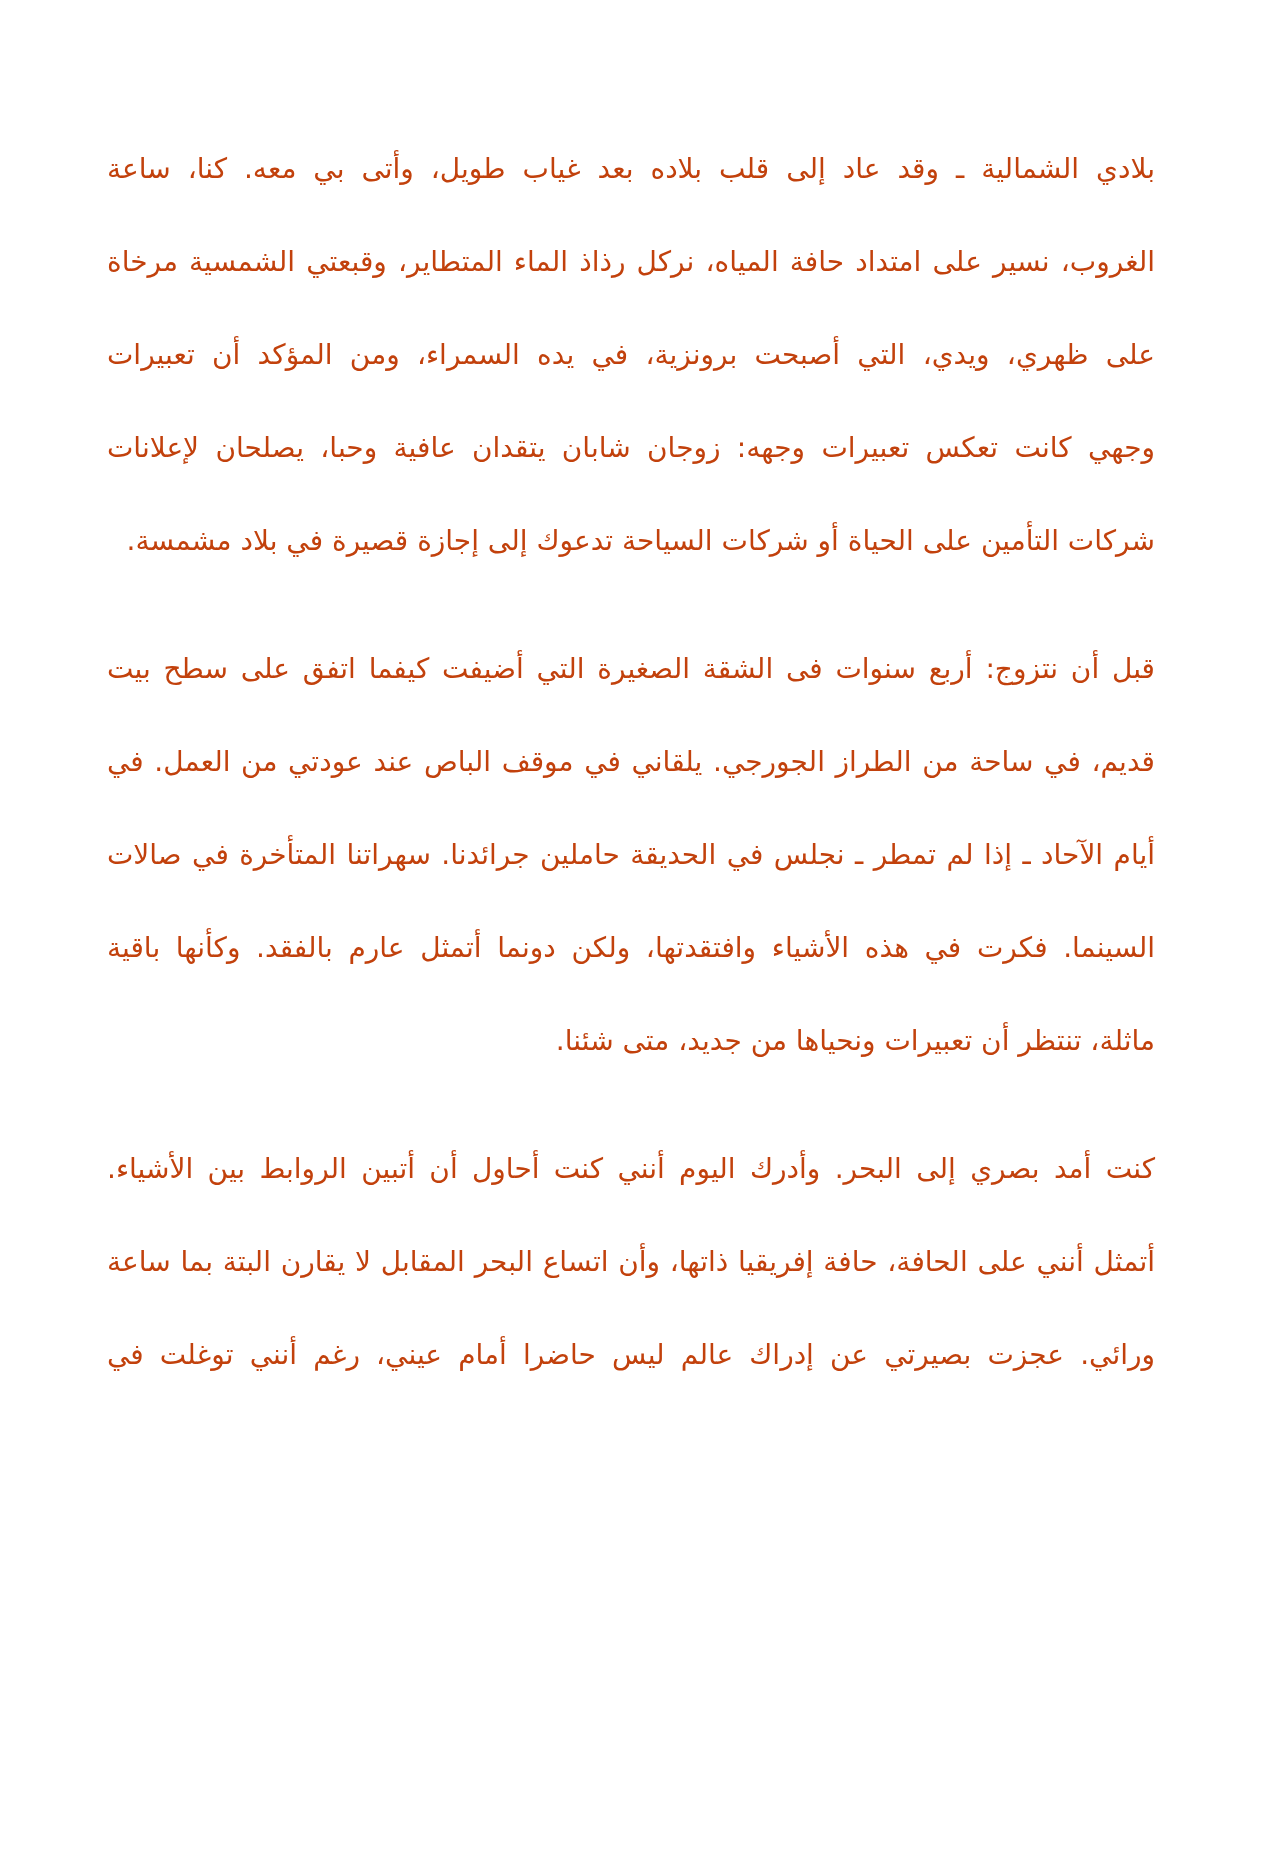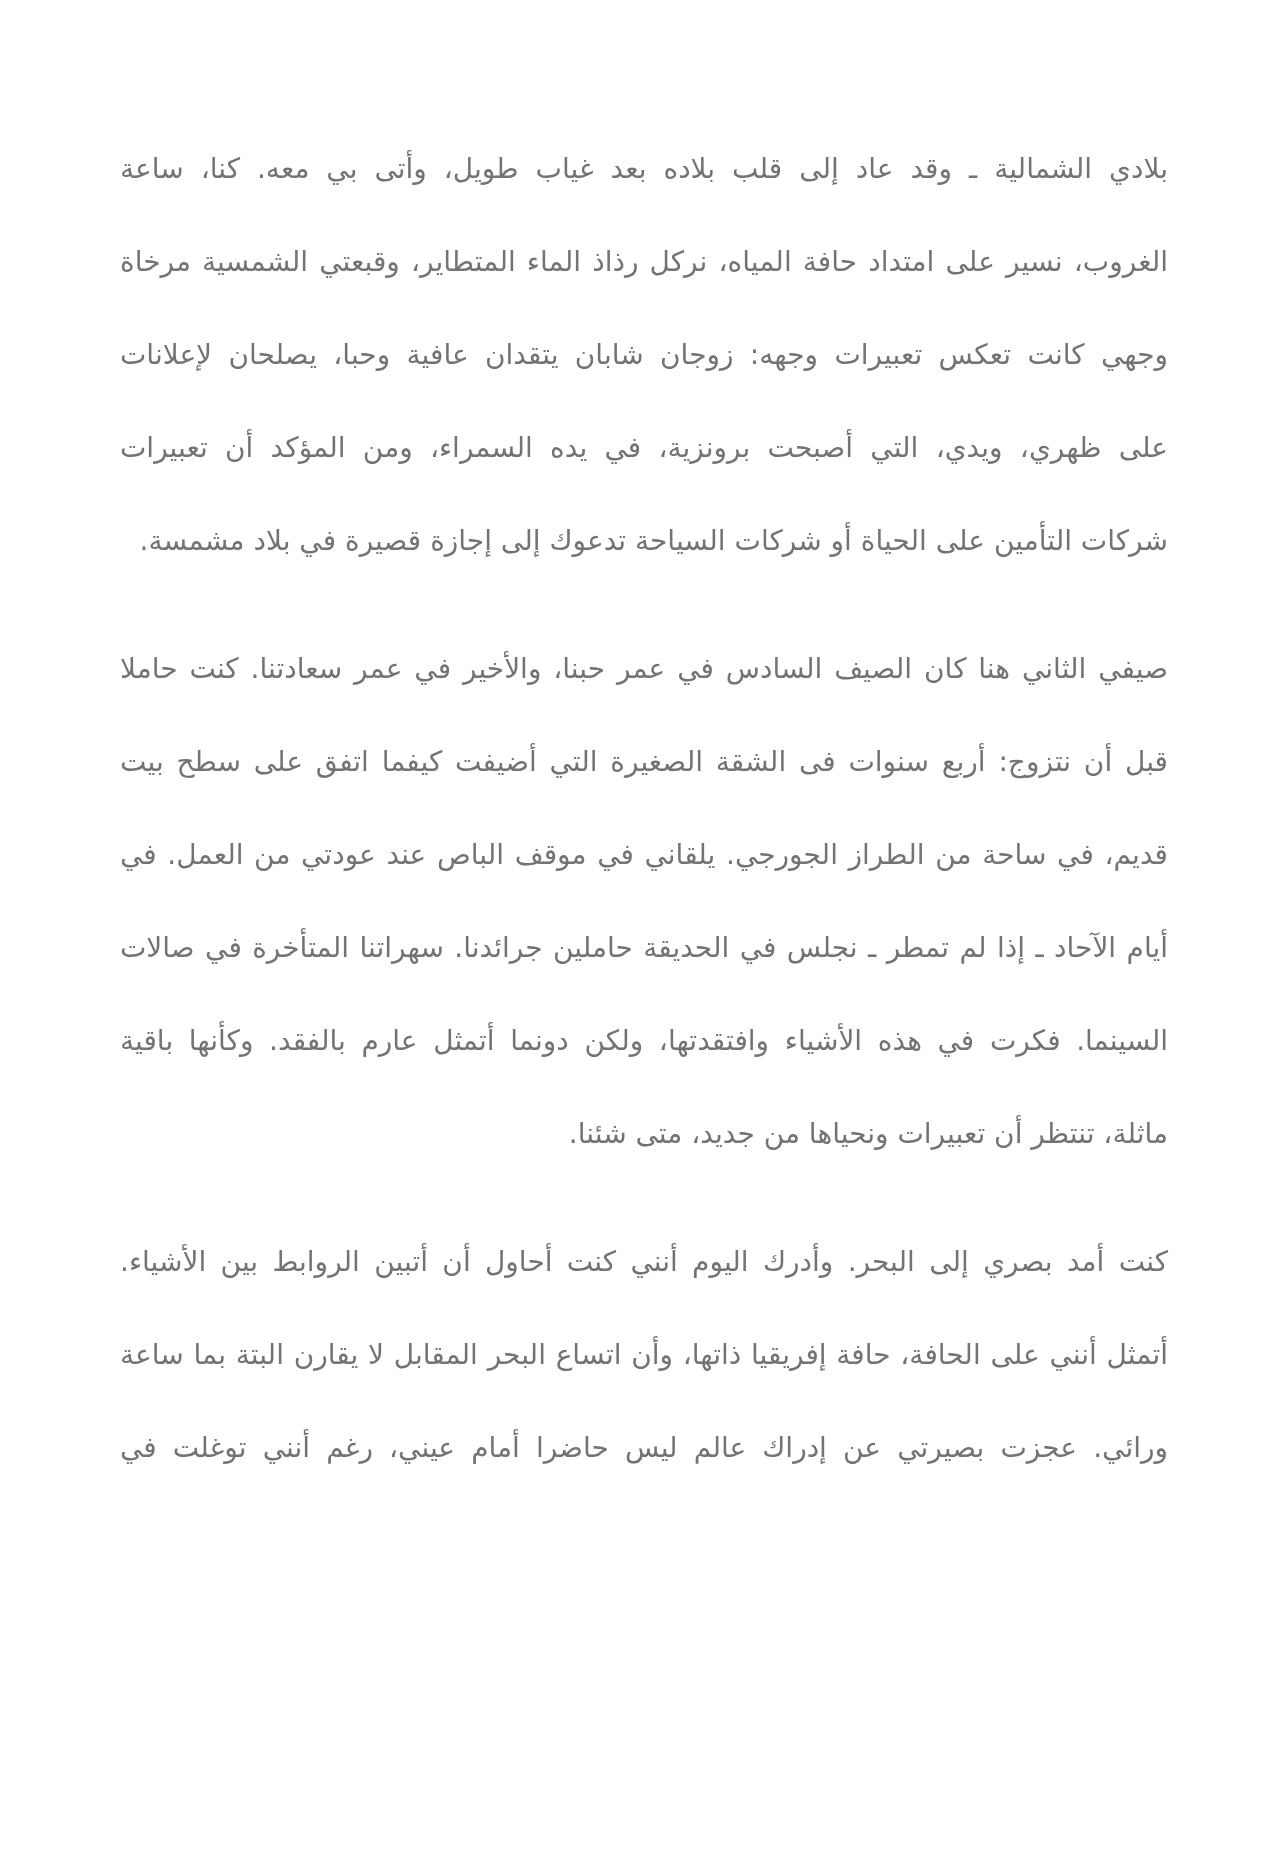--- a/index.html
+++ b/index.html
@@ -13,23 +13,23 @@
     height: 1861px;
     margin: 0 auto;
     background: #ffffff;
     overflow: hidden;
     font-family: "DejaVu Sans", sans-serif;
   }
   .content {
     direction: rtl;
     position: absolute;
     top: 122px;
-    right: 112px;
+    right: 125px;
     width: 1048px;
-    color: #737373;
+    color: #c2410c;
     font-size: 28px;
   }
   .paragraph {
     margin: 0 0 35px 0;
     padding: 0;
   }
   .line {
     height: 93px;
     line-height: 93px;
     text-align: justify;
@@ -43,27 +43,26 @@
 </style>
 </head>
 <body>
 
 <div class="page">
   <div class="content">
 
     <div class="paragraph">
       <div class="line">بلادي الشمالية ـ وقد عاد إلى قلب بلاده بعد غياب طويل، وأتى بي معه. كنا، ساعة</div>
       <div class="line">الغروب، نسير على امتداد حافة المياه، نركل رذاذ الماء المتطاير، وقبعتي الشمسية مرخاة</div>
+      <div class="line">على ظهري، ويدي، التي أصبحت برونزية، في يده السمراء، ومن المؤكد أن تعبيرات</div>
       <div class="line">وجهي كانت تعكس تعبيرات وجهه: زوجان شابان يتقدان عافية وحبا، يصلحان لإعلانات</div>
-      <div class="line">على ظهري، ويدي، التي أصبحت برونزية، في يده السمراء، ومن المؤكد أن تعبيرات</div>
       <div class="line para-end">شركات التأمين على الحياة أو شركات السياحة تدعوك إلى إجازة قصيرة في بلاد مشمسة.</div>
     </div>
 
     <div class="paragraph">
-      <div class="line">صيفي الثاني هنا كان الصيف السادس في عمر حبنا، والأخير في عمر سعادتنا. كنت حاملا</div>
       <div class="line">قبل أن نتزوج: أربع سنوات فى الشقة الصغيرة التي أضيفت كيفما اتفق على سطح بيت</div>
       <div class="line">قديم، في ساحة من الطراز الجورجي. يلقاني في موقف الباص عند عودتي من العمل. في</div>
       <div class="line">أيام الآحاد ـ إذا لم تمطر ـ نجلس في الحديقة حاملين جرائدنا. سهراتنا المتأخرة في صالات</div>
       <div class="line">السينما. فكرت في هذه الأشياء وافتقدتها، ولكن دونما أتمثل عارم بالفقد. وكأنها باقية</div>
       <div class="line para-end">ماثلة، تنتظر أن تعبيرات ونحياها من جديد، متى شئنا.</div>
     </div>
 
     <div class="paragraph">
       <div class="line">كنت أمد بصري إلى البحر. وأدرك اليوم أنني كنت أحاول أن أتبين الروابط بين الأشياء.</div>
       <div class="line">أتمثل أنني على الحافة، حافة إفريقيا ذاتها، وأن اتساع البحر المقابل لا يقارن البتة بما ساعة</div>

